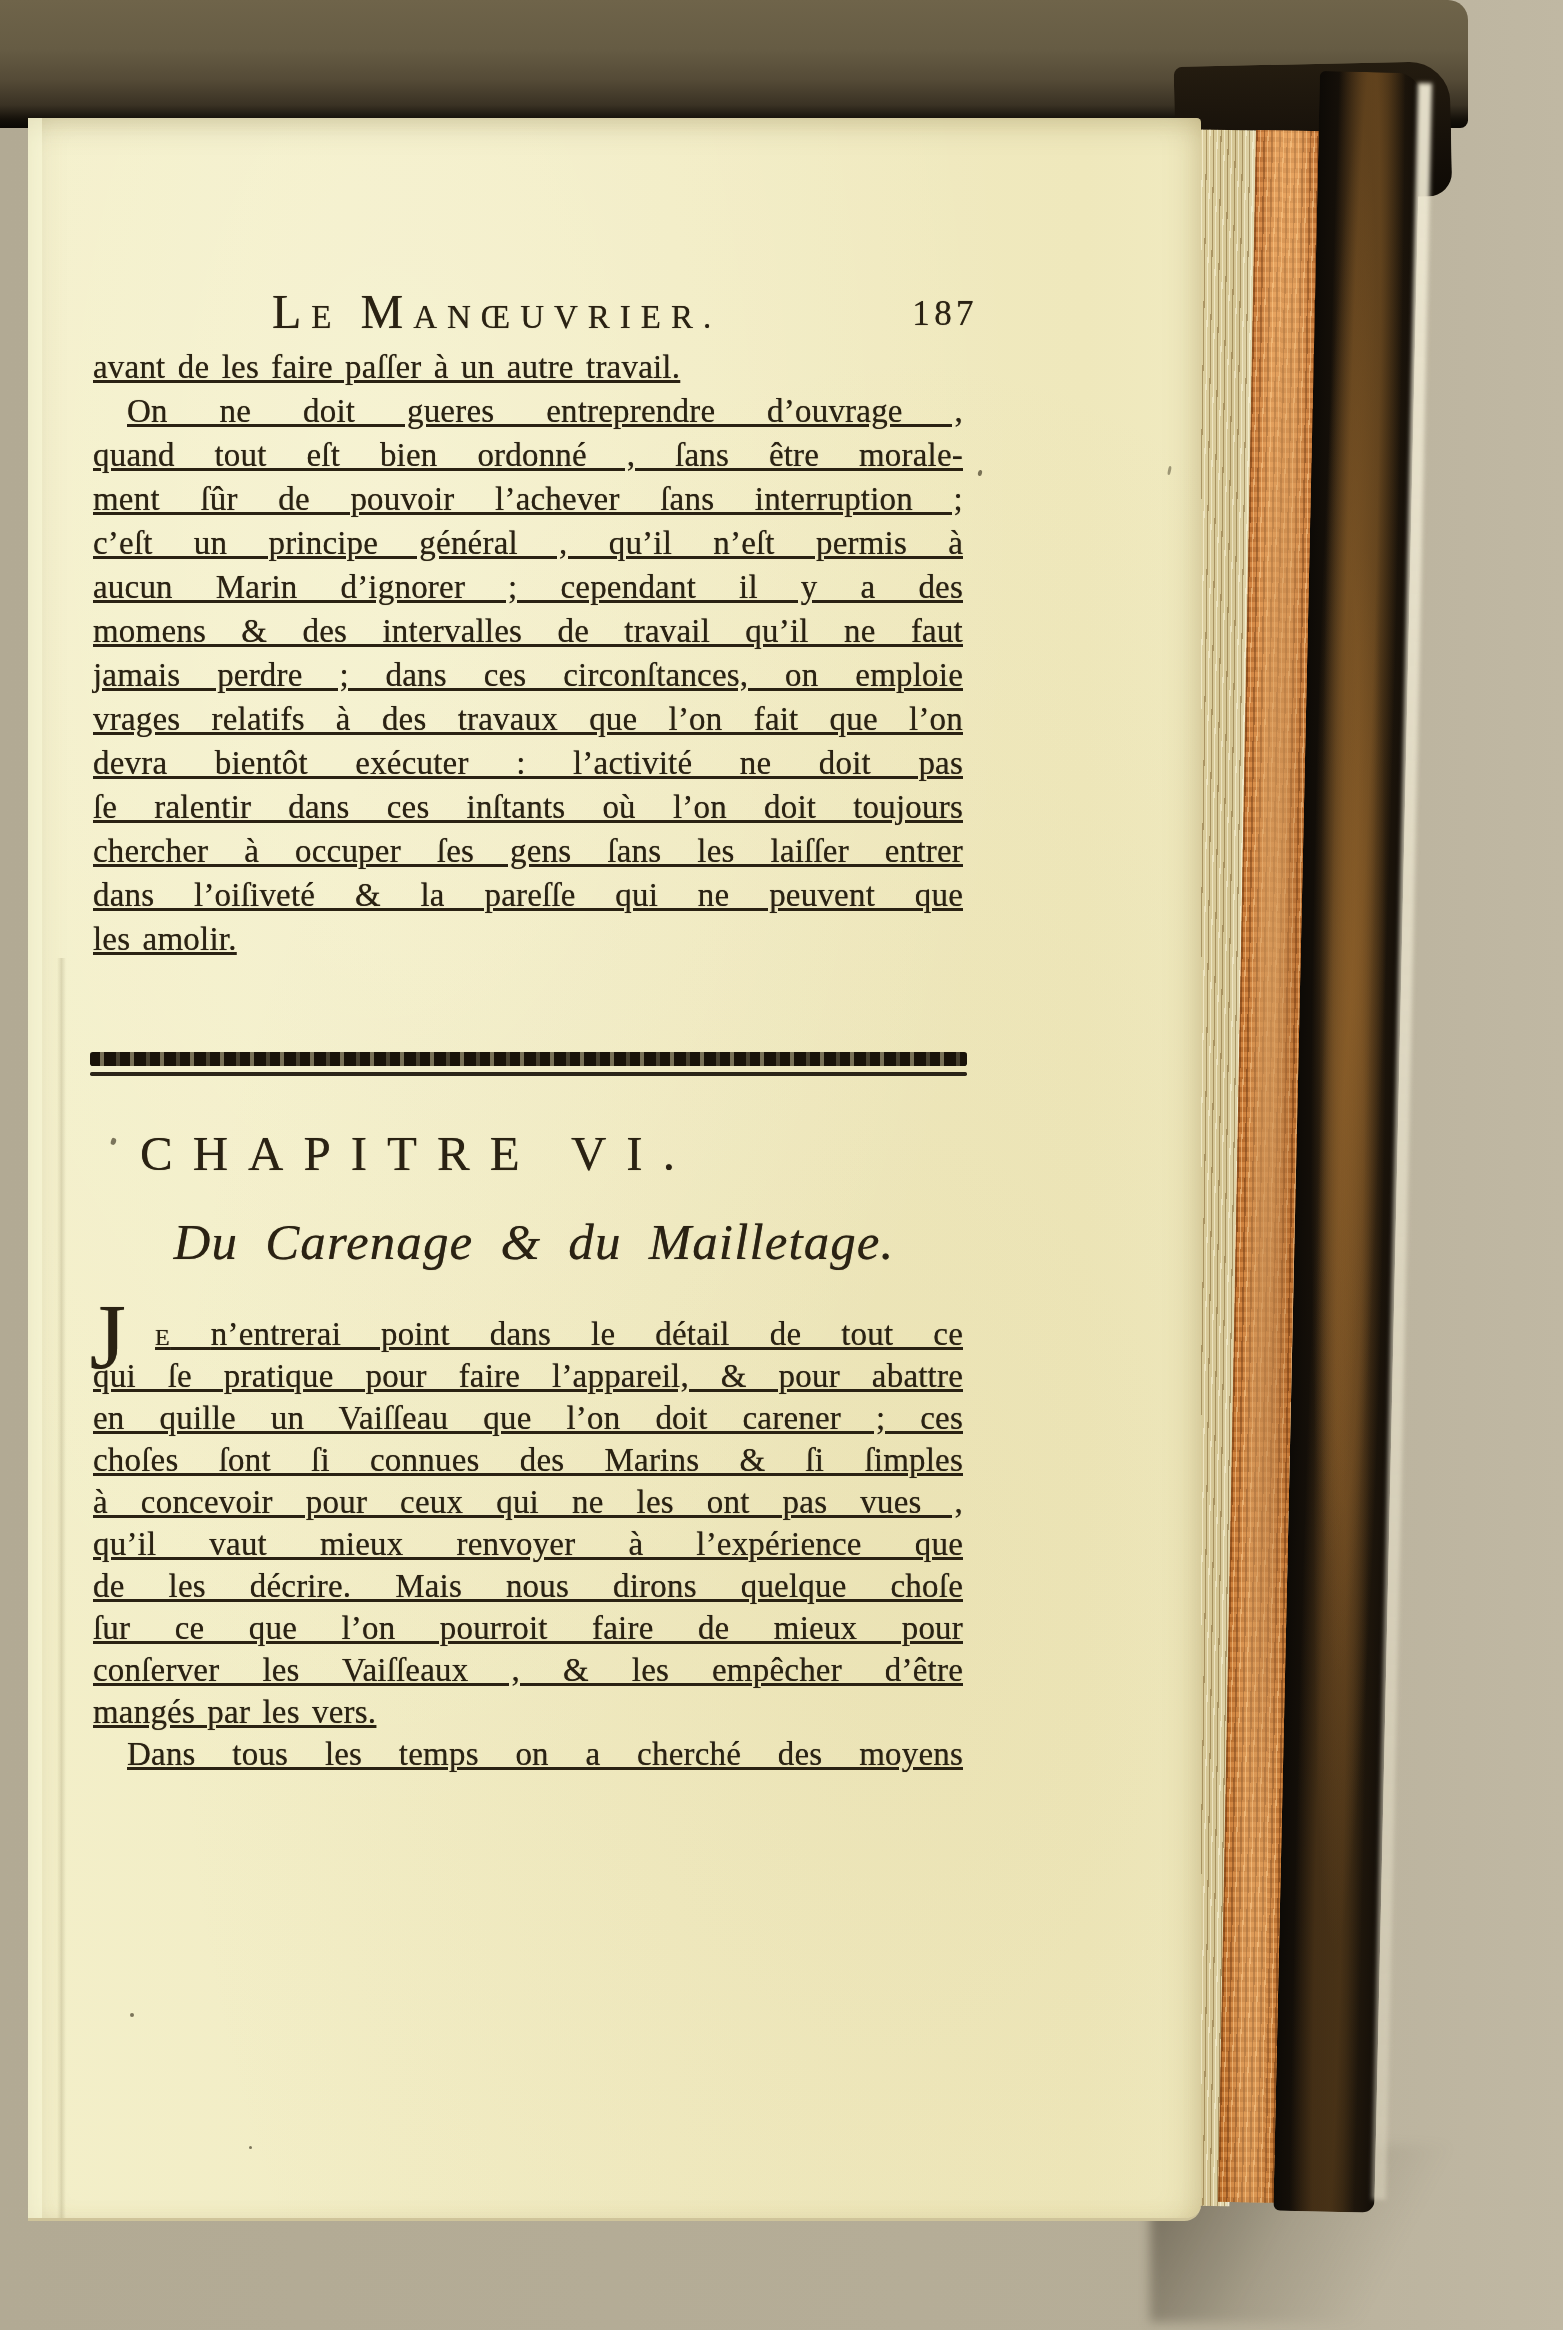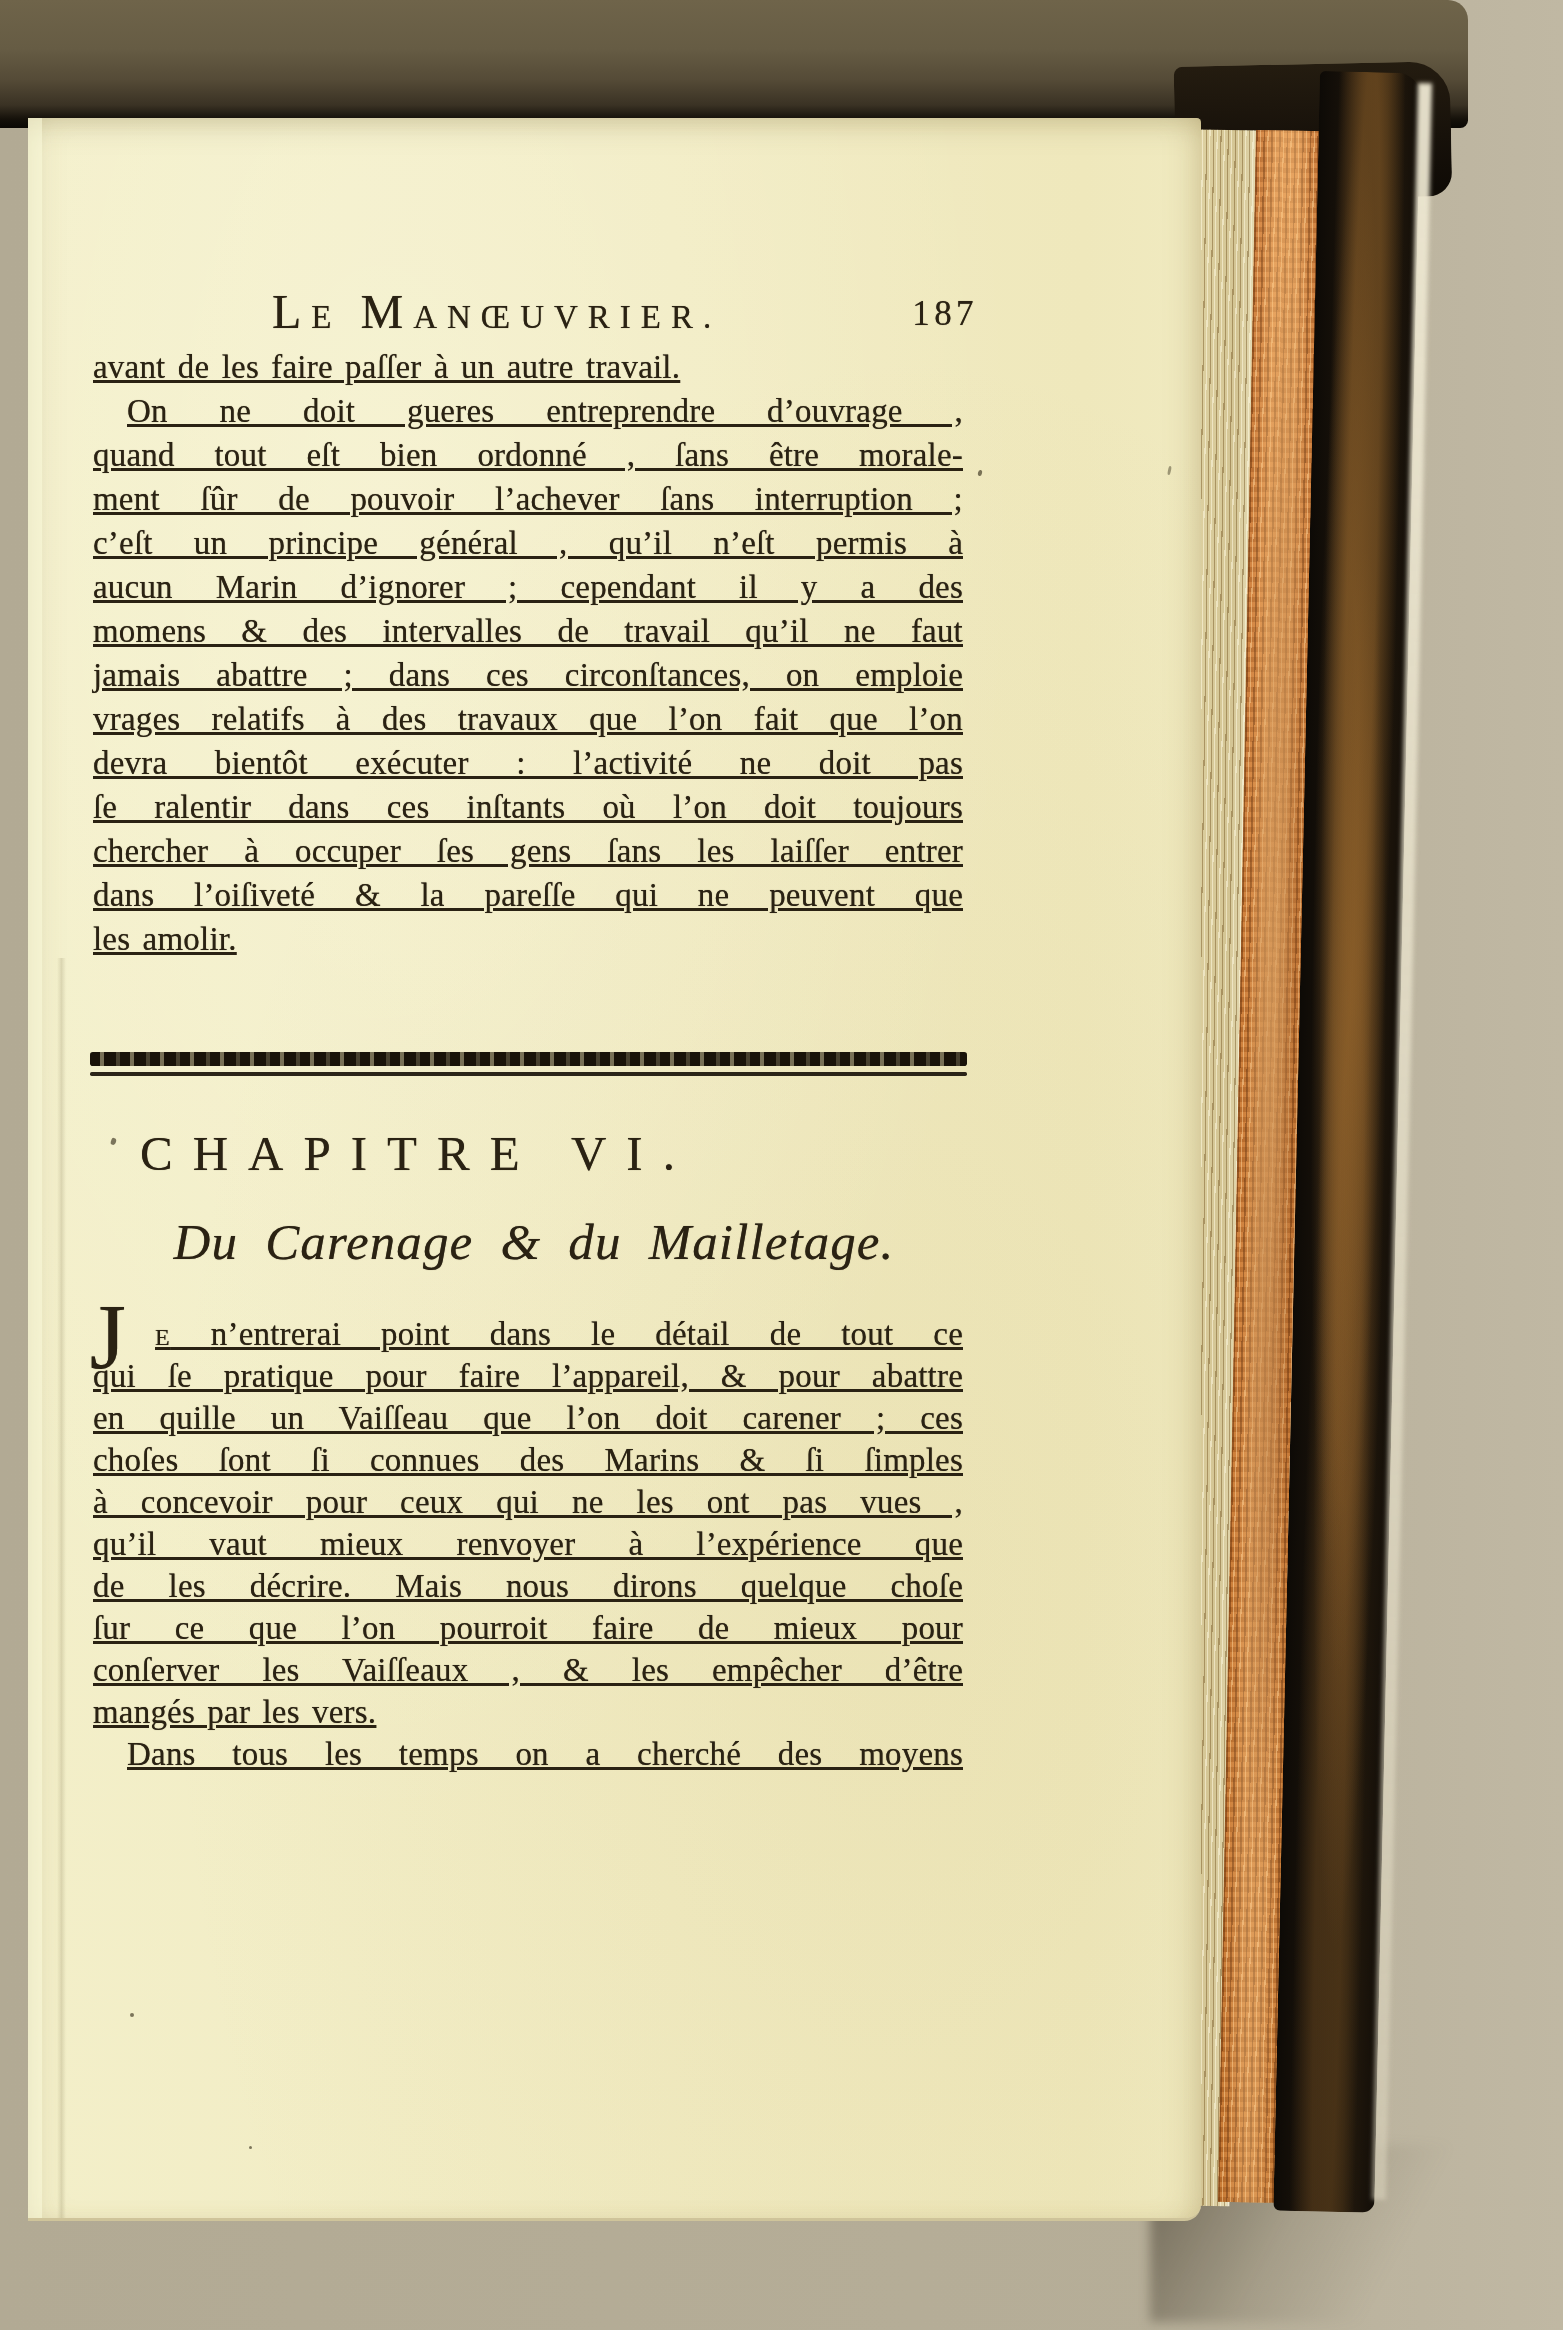--- a/index.html
+++ b/index.html
@@ -141,21 +141,21 @@
     </div>
 
     <div class="para p1 ink">
       <div class="bl el">avant de les faire paſſer à un autre travail.</div>
       <div class="bl jl ind">On ne doit gueres entreprendre d’ouvrage ,</div>
       <div class="bl jl">quand tout eſt bien ordonné , ſans être morale-</div>
       <div class="bl jl">ment ſûr de pouvoir l’achever ſans interruption ;</div>
       <div class="bl jl">c’eſt un principe général , qu’il n’eſt permis à</div>
       <div class="bl jl">aucun Marin d’ignorer ; cependant il y a des</div>
       <div class="bl jl">momens &amp; des intervalles de travail qu’il ne faut</div>
-      <div class="bl jl">jamais abattre ; dans ces circonſtances, on emploie</div>
+      <div class="bl jl">jamais perdre ; dans ces circonſtances, on emploie</div>
       <div class="bl jl">vrages relatifs à des travaux que l’on fait que l’on</div>
       <div class="bl jl">devra bientôt exécuter : l’activité ne doit pas</div>
       <div class="bl jl">ſe ralentir dans ces inſtants où l’on doit toujours</div>
       <div class="bl jl">chercher à occuper ſes gens ſans les laiſſer entrer</div>
       <div class="bl jl">dans l’oiſiveté &amp; la pareſſe qui ne peuvent que</div>
       <div class="bl el">les amolir.</div>
     </div>
 
     <div class="section-rule">
       <div class="rule-bar"></div>

